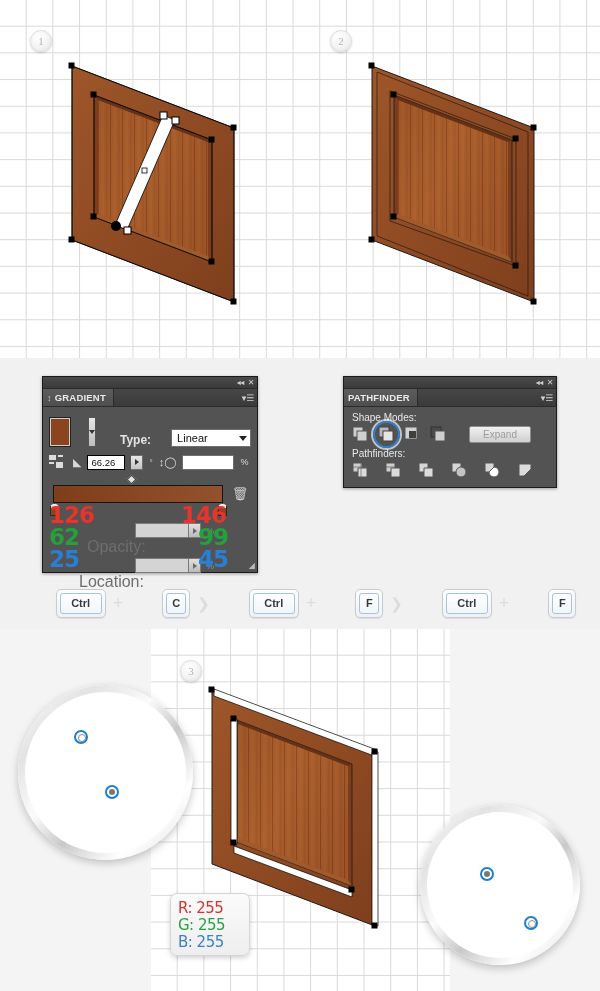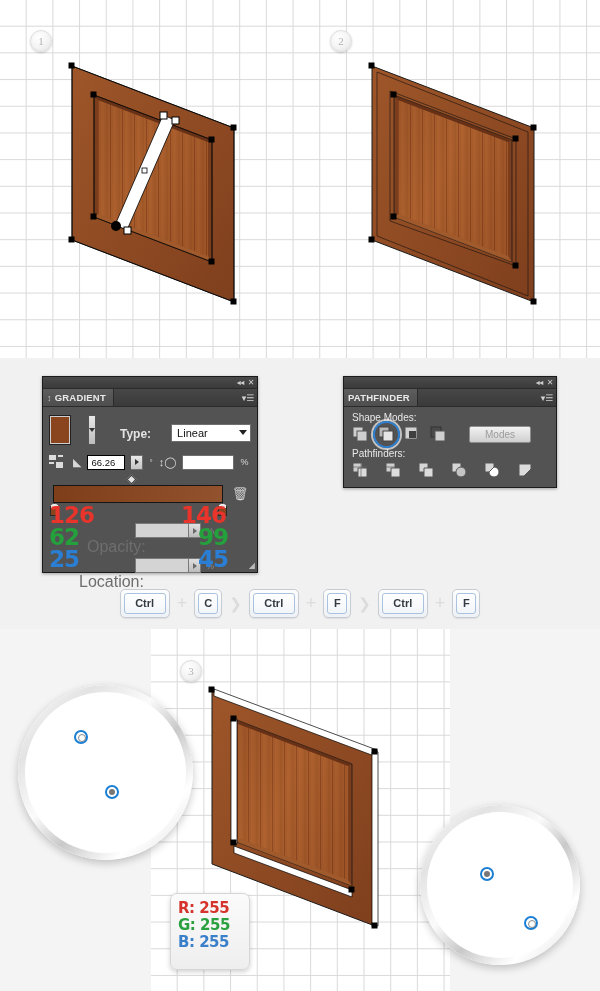--- a/index.html
+++ b/index.html
@@ -90,21 +90,21 @@
   .tab-grip { color: #cacaca; margin-right: 3px; font-size: 9px; }
   .panel-tab-filler { flex: 1; }
   .panel-menu {
     width: 18px; display: flex; align-items: center; justify-content: center;
     color: #d2d2d2; font-size: 9px;
   }
   .panel-body { padding: 6px; }
 
   
   #gradient-panel { left: 42px; top: 376px; width: 216px; height: 197px; }
-  .grad-row1 { display: flex; align-items: center; gap: 16px; height: 34px; }
+  .grad-row1 { display: flex; align-items: flex-end; gap: 16px; height: 34px; }
   .grad-swatch {
     width: 30px; height: 30px; background: #8a451f;
     border: 1px solid #222; box-shadow: inset 0 0 0 1px #cfcfcf;
   }
   .grad-swatch-drop {
     width: 9px; height: 30px; margin-left: 1px;
     background: linear-gradient(to bottom,#e8e8e8,#bcbcbc);
     border: 1px solid #555;
     display: flex; align-items: center; justify-content: center;
   }
@@ -201,20 +201,21 @@
   #keystrip {
     position: absolute; left: 0; top: 585px; width: 600px; height: 36px;
     display: flex; align-items: center; justify-content: center; gap: 7px;
   }
   .key {
     background: linear-gradient(to bottom, #fdfdfd, #eef1f5);
     border: 1px solid #c6ccd4;
     border-radius: 5px;
     box-shadow: 0 1px 1px rgba(0,0,0,0.08);
     padding: 3px;
+    margin-left: 32px;
   }
   .key-inner {
     border: 1px solid #a9c2e0;
     border-radius: 3px;
     background: linear-gradient(to bottom, #ffffff, #f2f5f9);
     color: #343a42;
     font-size: 11px; font-weight: bold;
     text-align: center;
     padding: 3px 0 4px;
   }
@@ -254,27 +255,27 @@
   .anchor-dot.filled { background: #ffffff; }
   .anchor-dot.filled:after {
     content:""; position:absolute; left:2px; top:2px; width:6px;height:6px;border-radius:50%;
     background:#777; }
   .anchor-dot.hollow:after {
     content:""; position:absolute; left:2px; top:2px; width:6px;height:6px;border-radius:50%;
     border:1.5px solid #8a8a8a; }
 
   
   #rgb-card {
-    position: absolute; left: 170px; top: 893px; width: 80px; height: 77px;
+    position: absolute; left: 170px; top: 893px; width: 80px; height: 63px;
     background: linear-gradient(to bottom, #fbfbfb, #eeeeee);
     border: 1px solid #d6d6d6; border-radius: 7px;
     box-shadow: 0 2px 5px rgba(0,0,0,0.18);
     padding: 6px 0 0 7px;
     font-family: "DejaVu Sans", sans-serif;
-    font-weight: bold; font-size: 15px; line-height: 17px;
+    font-weight: normal; font-size: 15px; line-height: 17px;
     letter-spacing: -0.5px;
     z-index: 40;
   }
   #rgb-card .rr { color:#d5332b; }
   #rgb-card .gg { color:#2ba03f; }
   #rgb-card .bb { color:#3a7fc9; }
 </style>
 </head>
 <body>
 
@@ -499,21 +500,21 @@
               <rect x="1" y="1" width="12" height="12" fill="#d2d2d2" stroke="#555"></rect>
               <rect x="5" y="5" width="7" height="7" fill="#3f3f3f"></rect>
             </svg>
         </div>
         <div class="pf-btn">
           <svg width="17" height="17">
               <rect x="1" y="1" width="10" height="10" fill="#4a4a4a" stroke="#333"></rect>
               <rect x="5" y="5" width="10" height="10" fill="#cfcfcf" stroke="#555"></rect>
             </svg>
         </div>
-        <div class="expand-btn">Modes</div>
+        <div class="expand-btn">Expand</div>
       </div>
       <div class="pf-label" style="margin-top:5px;">Pathfinders:</div>
       <div class="pf-row" style="gap:16px;">
         <div class="pf-btn">
           <svg width="17" height="17">
               <rect x="1" y="1" width="9" height="9" fill="#cfcfcf" stroke="#555"></rect>
               <path d="M6 6 h9 v9 h-9 z" fill="#dcdcdc" stroke="#555"></path>
               <path d="M1 5 h14 M9 1 v14" stroke="#666" stroke-width="0.7"></path>
             </svg>
         </div>

